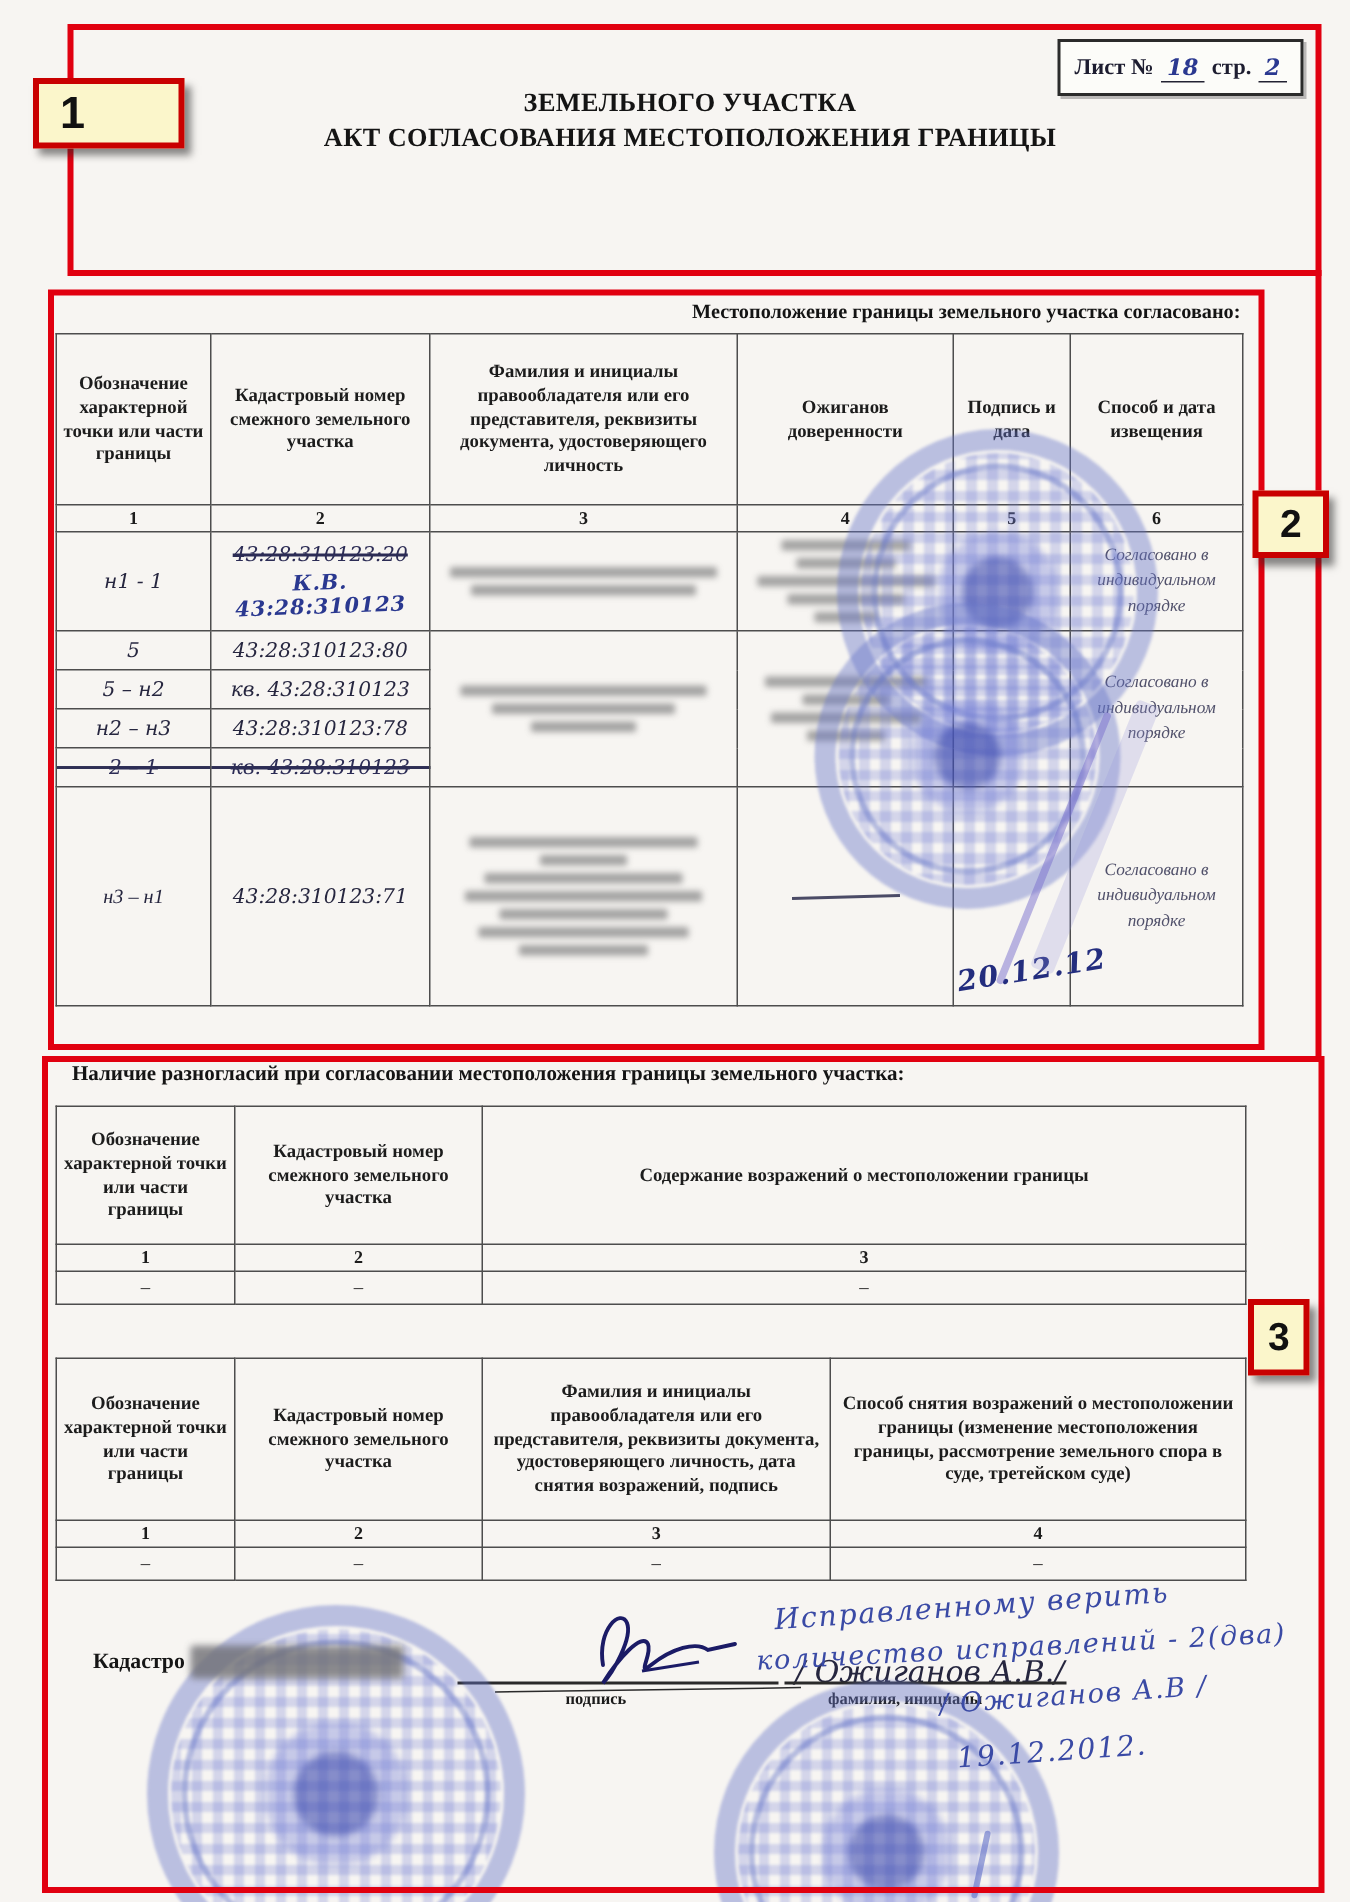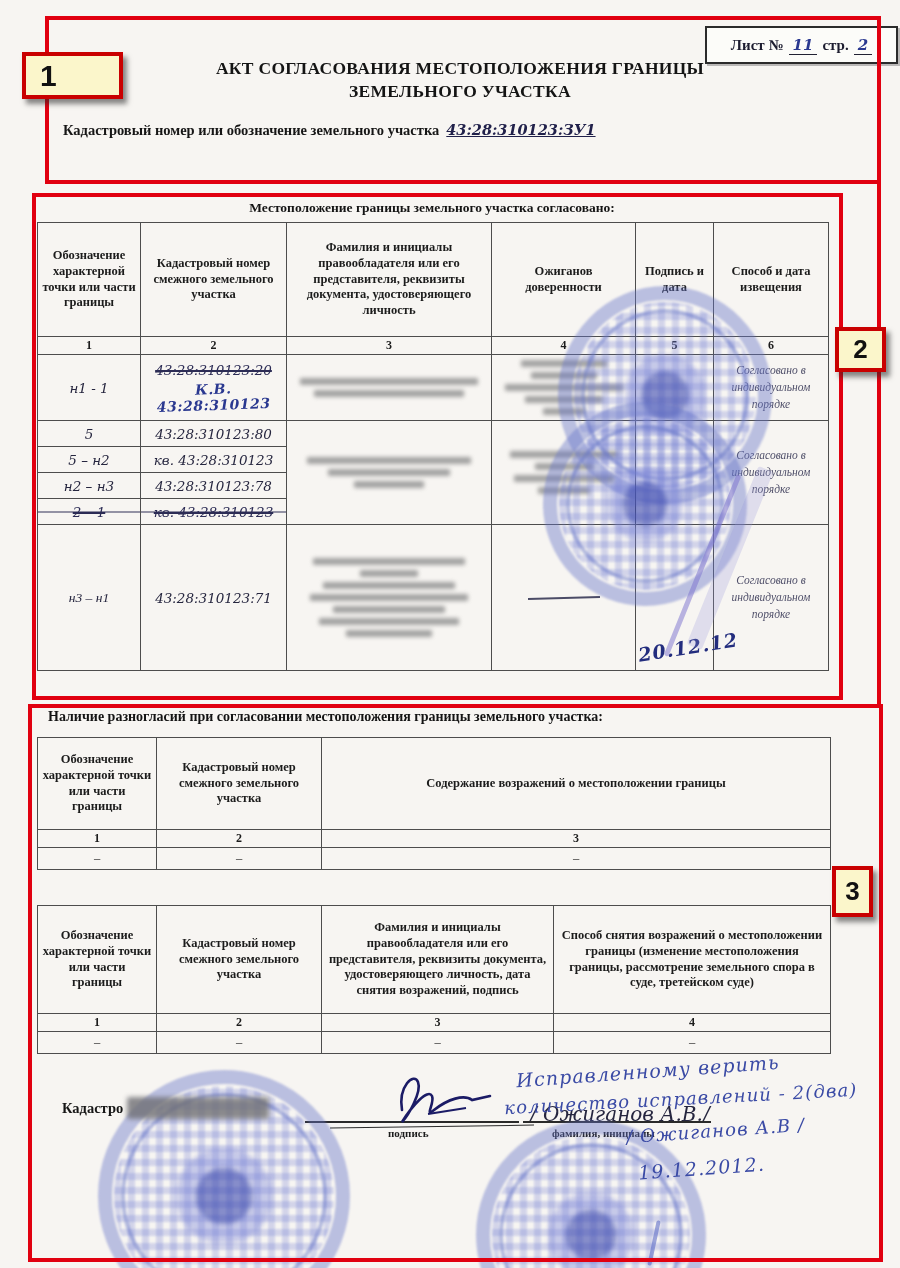--- a/index.html
+++ b/index.html
@@ -13,21 +13,21 @@
   .redbridge { position:absolute; background:#e10010; z-index:9; }
   
   .note {
     position:absolute; background:#fbf6cb; border:4px solid #c90000;
     box-shadow:4px 5px 5px rgba(40,40,40,.55); z-index:12;
     font-family:"Liberation Sans", sans-serif; font-weight:bold; color:#111;
     display:flex; align-items:center;
   }
   
   .sheetbox {
-    position:absolute; left:705px; top:26px; width:193px; height:38px;
+    position:absolute; left:705px; top:26px; width:164px; height:38px;
     border:2px solid #2b2b2b; background:#fcfcf9; box-shadow:2px 2px 0 rgba(110,110,110,.45);
     display:flex; align-items:center; justify-content:center; gap:5px;
     font-weight:bold; font-size:15px; color:#1d1d30; z-index:3;
   }
   .hwnum { color:#2a3890; font-style:italic; font-weight:bold; border-bottom:1.5px solid #223; padding:0 4px; font-family:"DejaVu Serif", serif; }
   .title { position:absolute; left:140px; top:57px; width:640px; text-align:center;
     font-weight:bold; font-size:17.5px; line-height:23px; color:#141414; letter-spacing:.3px; }
   .lbline { position:absolute; left:63px; font-weight:bold; font-size:14.5px; color:#161616; }
   .lbline .val { font-style:italic; text-decoration:underline; color:#20204a; margin-left:7px; font-family:"DejaVu Serif", serif; }
   .tcap { position:absolute; font-weight:bold; font-size:13.5px; color:#141414; }
@@ -87,34 +87,31 @@
     </div>
   <div class="note" style="left:835px; top:327px; width:51px; height:45px; font-size:26px; justify-content:center;">
       <span>2</span>
     </div>
   <div class="note" style="left:832px; top:866px; width:41px; height:51px; font-size:26px; justify-content:center;">
       <span>3</span>
     </div>
 
   <div class="sheetbox">
     <span>Лист №</span>
-    <span class="hwnum">11</span>
+    <span class="hwnum">18</span>
     <span>стр.</span>
     <span class="hwnum">2</span>
   </div>
 
   <div class="title">
+    <div>ЗЕМЕЛЬНОГО УЧАСТКА</div>
     <div>АКТ СОГЛАСОВАНИЯ МЕСТОПОЛОЖЕНИЯ ГРАНИЦЫ</div>
-    <div>ЗЕМЕЛЬНОГО УЧАСТКА</div>
-  </div>
-  <div class="lbline" style="top:121px;">
-    <span>Кадастровый номер или обозначение земельного участка</span><span class="val">43:28:310123:ЗУ1</span>
-  </div>
-
-  <div class="tcap" style="left:37px; top:200px; width:790px; text-align:center;">Местоположение границы земельного участка согласовано:</div>
+  </div>
+
+  <div class="tcap" style="left:37px; top:200px; width:790px; text-align:right;">Местоположение границы земельного участка согласовано:</div>
 
   <table style="left:37px; top:222px; width:791px;">
     <colgroup>
       <col style="width:103px">
         <col style="width:146px">
         <col style="width:205px">
       <col style="width:144px">
         <col style="width:78px">
         <col style="width:115px">
     </colgroup>
@@ -292,21 +289,21 @@
   <div class="redact" style="left:127px; top:1097px; width:142px; height:22px;"></div>
 
   <div class="sigwrap" style="left:388px; top:1066px; width:112px; height:62px;">
     <svg width="112" height="62" viewBox="0 0 112 62">
       <path d="M14 44 C10 20 26 6 30 16 C34 26 20 50 14 56 C24 40 40 22 44 30 C47 37 36 52 46 44 C60 33 76 28 84 34 L102 30" fill="none" stroke="#1b1b66" stroke-width="2.6" stroke-linecap="round"></path>
       <path d="M40 48 L78 42" fill="none" stroke="#1b1b66" stroke-width="2"></path>
     </svg>
   </div>
   <div class="fline" style="left:305px; top:1121px; width:214px;"></div>
   <div class="fline" style="left:330px; top:1126px; width:204px; border-top-width:1.5px; transform:rotate(-0.8deg);"></div>
-  <div class="fcap" style="left:388px; top:1127px;text-align:center;">подпись</div>
+  <div class="fcap" style="left:377px; top:1127px;text-align:center;">подпись</div>
   <div class="fname" style="left:530px; top:1102px;">/ Ожиганов А.В./</div>
   <div class="fline" style="left:523px; top:1121px; width:188px;"></div>
   <div class="fcap" style="left:552px; top:1127px;">фамилия, инициалы</div>
 
   <div class="hw" style="left:516px; top:1060px; font-size:19px; transform:rotate(-4deg);">Исправленному верить</div>
   <div class="hw" style="left:504px; top:1088px; font-size:18px; transform:rotate(-3deg);">количество исправлений - 2(два)</div>
   <div class="hw" style="left:626px; top:1120px; font-size:18px; transform:rotate(-4deg);">/ Ожиганов А.В /</div>
   <div class="hw" style="left:638px; top:1157px; font-size:19px; transform:rotate(-4deg);">19.12.2012.</div>
 
   <div class="stamp" style="left:98px; top:1070px; width:252px; height:252px;">

